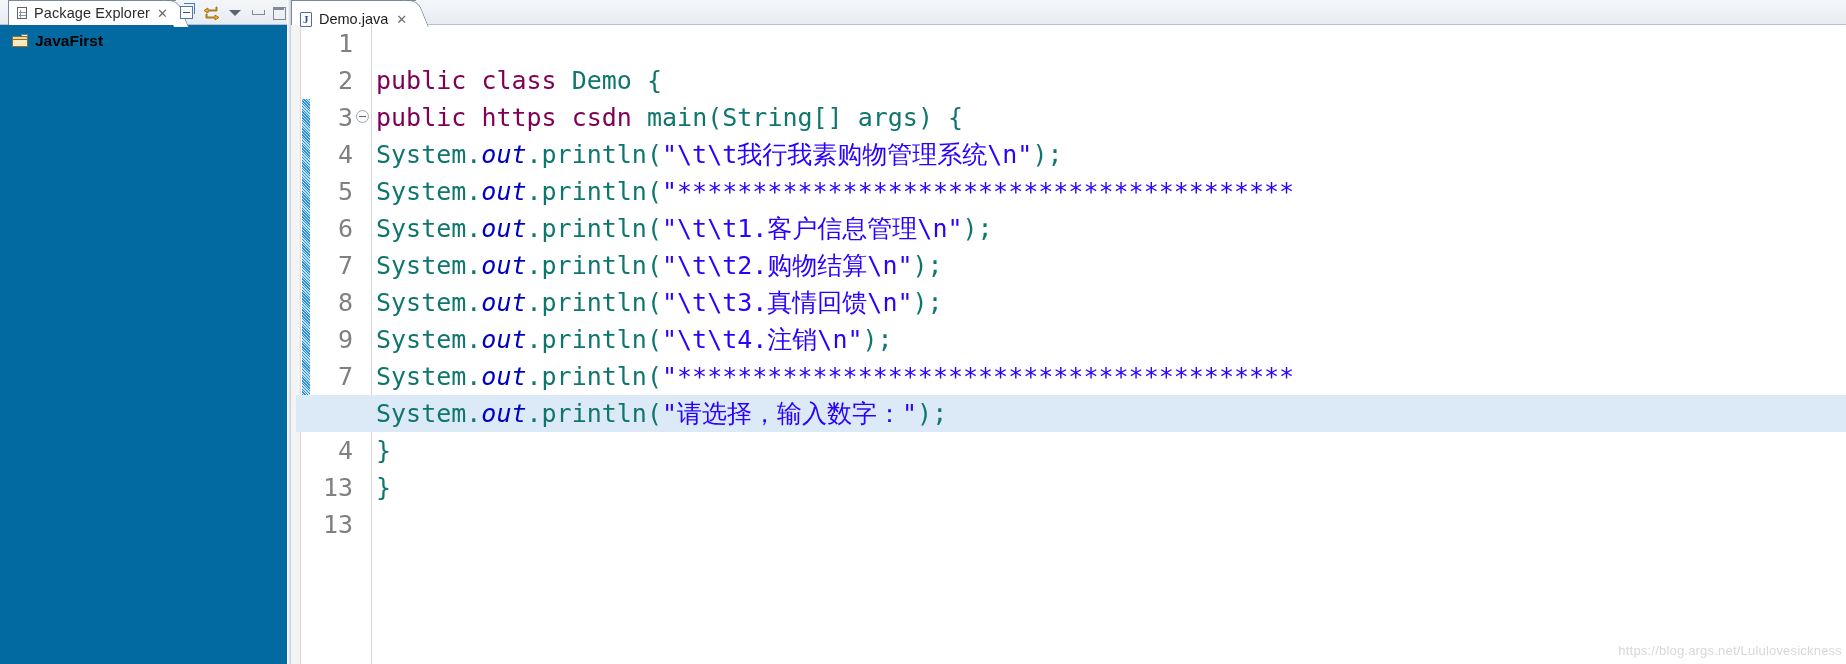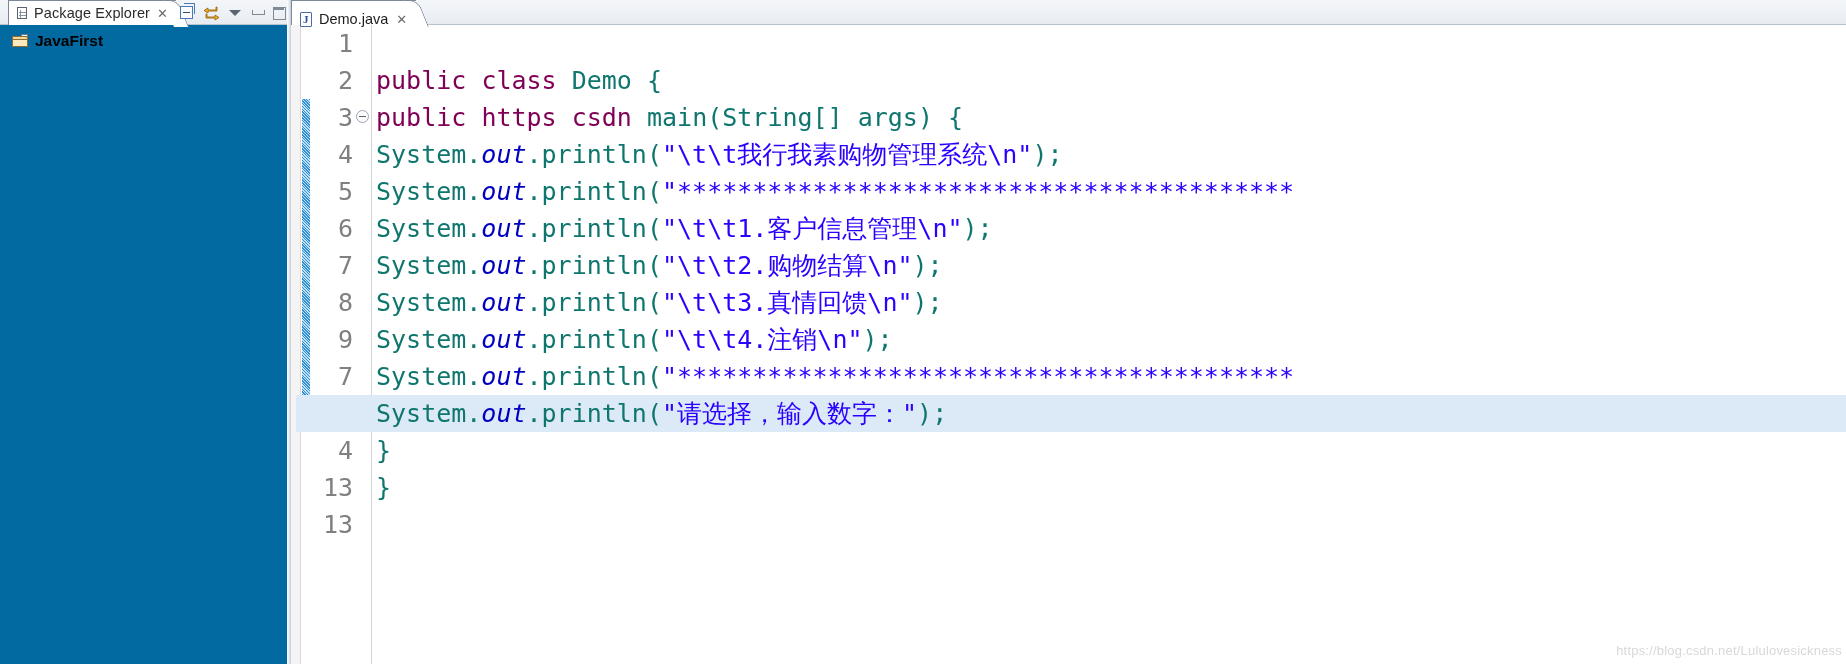--- a/index.html
+++ b/index.html
@@ -321,16 +321,16 @@
           <div class="cl"><span class="plain">        System.</span><span class="stat">out</span><span class="plain">.println(</span><span class="str">"\t\t2.购物结算\n"</span><span class="plain">);</span></div>
           <div class="cl"><span class="plain">        System.</span><span class="stat">out</span><span class="plain">.println(</span><span class="str">"\t\t3.真情回馈\n"</span><span class="plain">);</span></div>
           <div class="cl"><span class="plain">        System.</span><span class="stat">out</span><span class="plain">.println(</span><span class="str">"\t\t4.注销\n"</span><span class="plain">);</span></div>
           <div class="cl"><span class="plain">        System.</span><span class="stat">out</span><span class="plain">.println(</span><span class="str">"*****************************************</span></div>
           <div class="cl current"><span class="plain">        System.</span><span class="stat">out</span><span class="plain">.println(</span><span class="str">"请选择，输入数字："</span><span class="plain">);</span></div>
           <div class="cl"><span class="plain">    }</span></div>
           <div class="cl"><span class="plain">}</span></div>
           <div class="cl">&nbsp;</div>
         </div>
 
-      <div class="watermark">https://blog.csdn.net/Lululovesickness</div>
+      <div class="watermark">https://blog.args.net/Lululovesickness</div>
     </div>
   </div>
 </div>
 
 </body></html>

